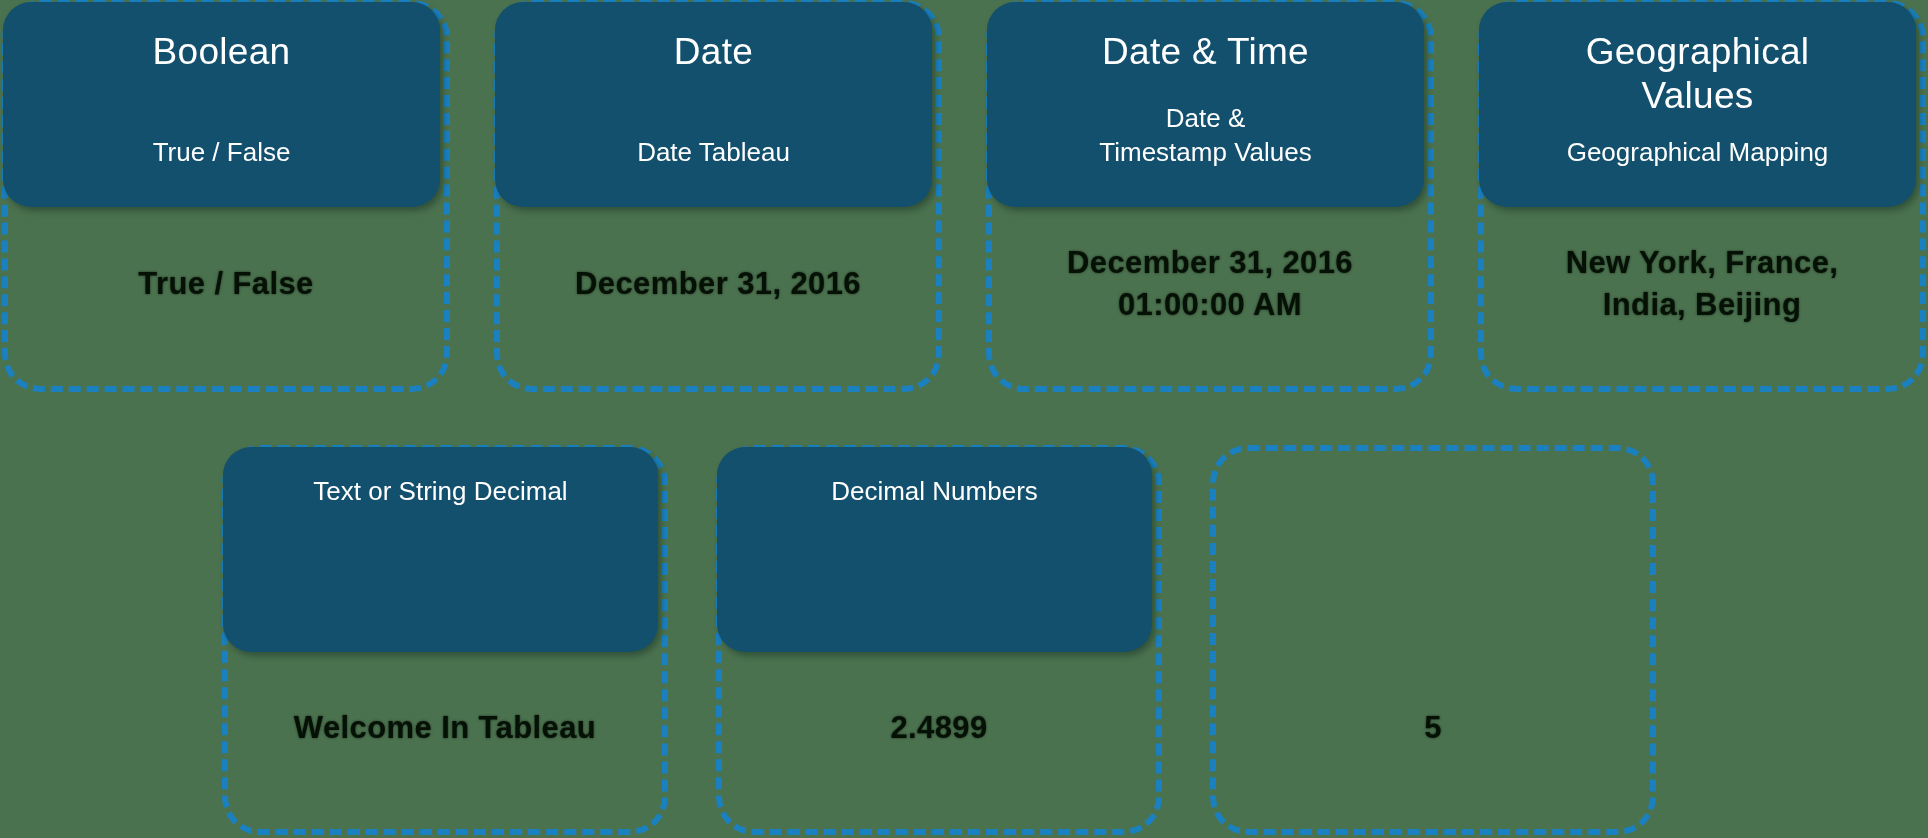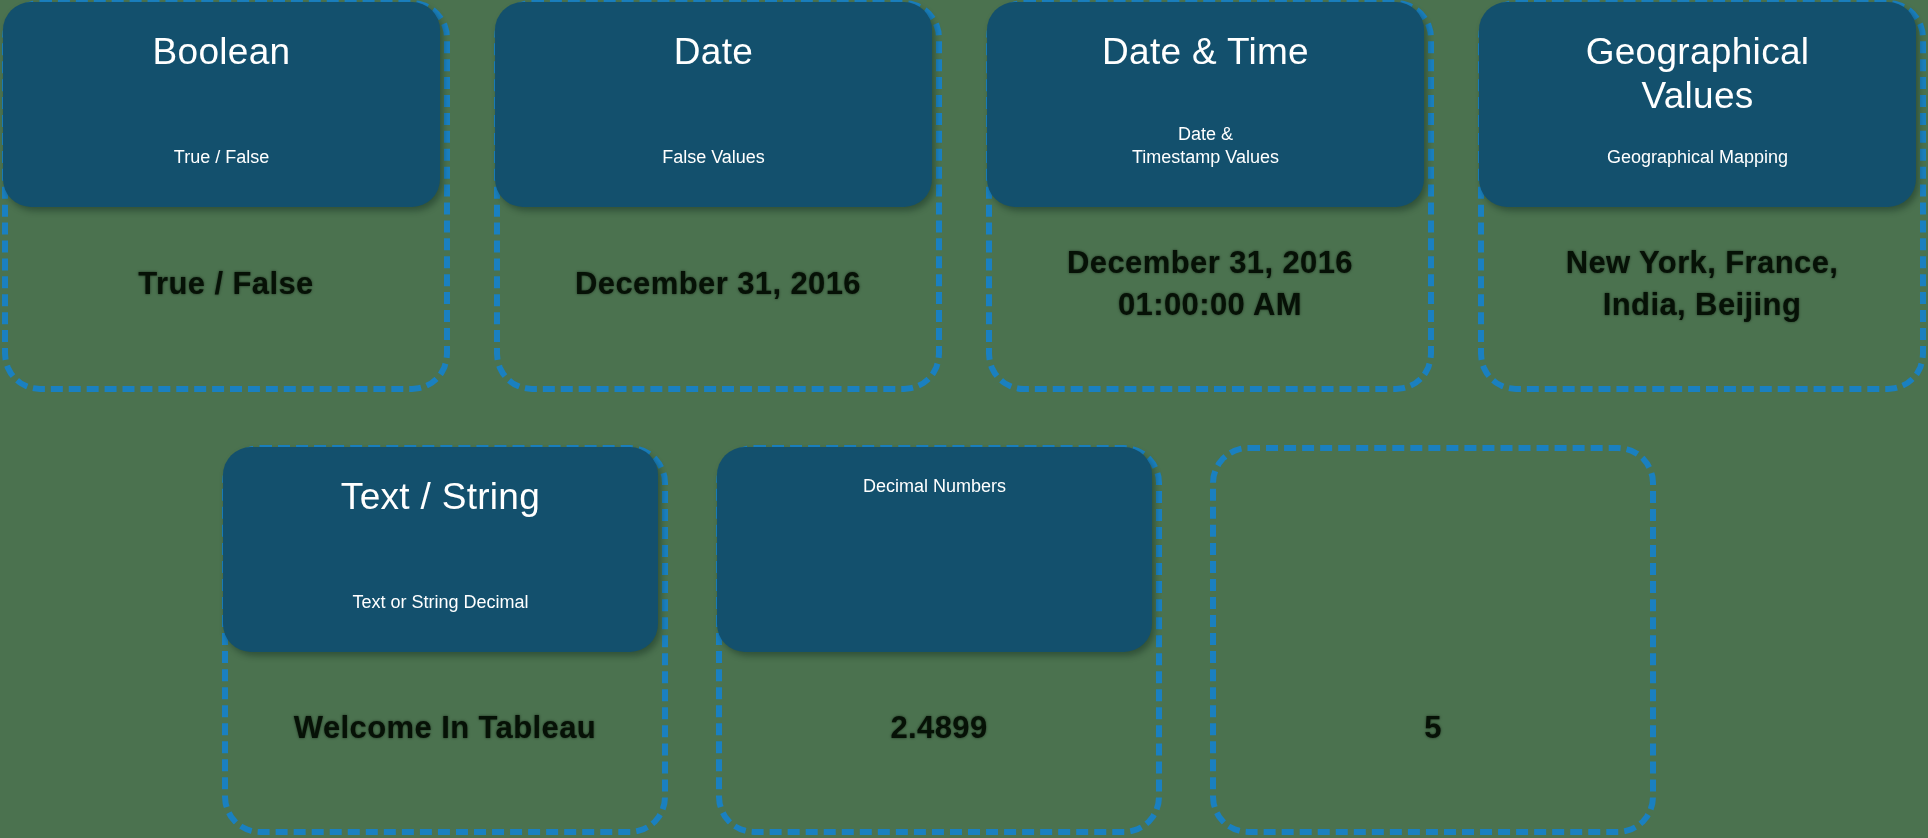--- a/index.html
+++ b/index.html
@@ -51,21 +51,21 @@
   }
   .card-title {
     color: var(--header-text);
     font-size: 37px;
     line-height: 1.18;
     white-space: pre-line;
     letter-spacing: 0.3px;
   }
   .card-subtitle {
     color: var(--header-text);
-    font-size: 18px;
+    font-size: 26px;
     line-height: 1.28;
     white-space: pre-line;
   }
   .card-example {
     position: absolute;
     left: 8px; right: 8px;
     top: 207px; bottom: 8px;
     display: flex;
     align-items: center;
     justify-content: center;
@@ -92,21 +92,21 @@
       <div class="card-title">Boolean</div>
       <div class="card-subtitle">True / False</div>
     </div>
     <div class="card-example">True / False</div>
   </div>
 
   <div class="card">
     <div class="dash-box"></div>
     <div class="card-header">
       <div class="card-title">Date</div>
-      <div class="card-subtitle">False Values</div>
+      <div class="card-subtitle">Date Tableau</div>
     </div>
     <div class="card-example">December 31, 2016</div>
   </div>
 
   <div class="card">
     <div class="dash-box"></div>
     <div class="card-header">
       <div class="card-title">Date &amp; Time</div>
       <div class="card-subtitle">Date &amp;
 Timestamp Values</div>
@@ -126,21 +126,20 @@
 India, Beijing</div>
   </div>
 
 </div>
 
 <div class="row row-2">
 
   <div class="card">
     <div class="dash-box"></div>
     <div class="card-header">
-      <div class="card-title">Text / String</div>
       <div class="card-subtitle">Text or String Decimal</div>
     </div>
     <div class="card-example">Welcome In Tableau</div>
   </div>
 
   <div class="card">
     <div class="dash-box"></div>
     <div class="card-header">
       <div class="card-subtitle">Decimal Numbers</div>
     </div>

